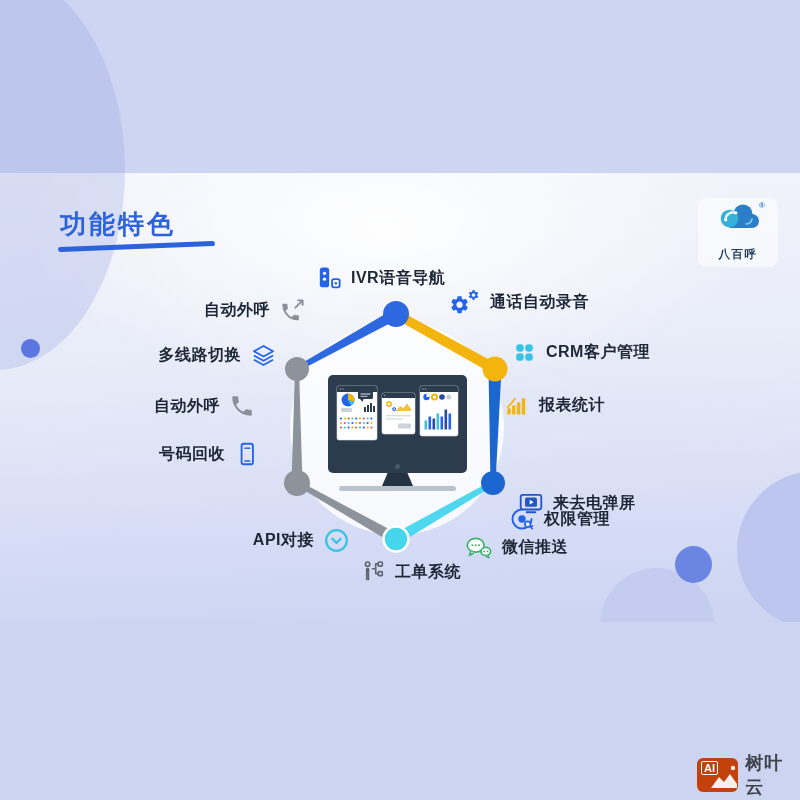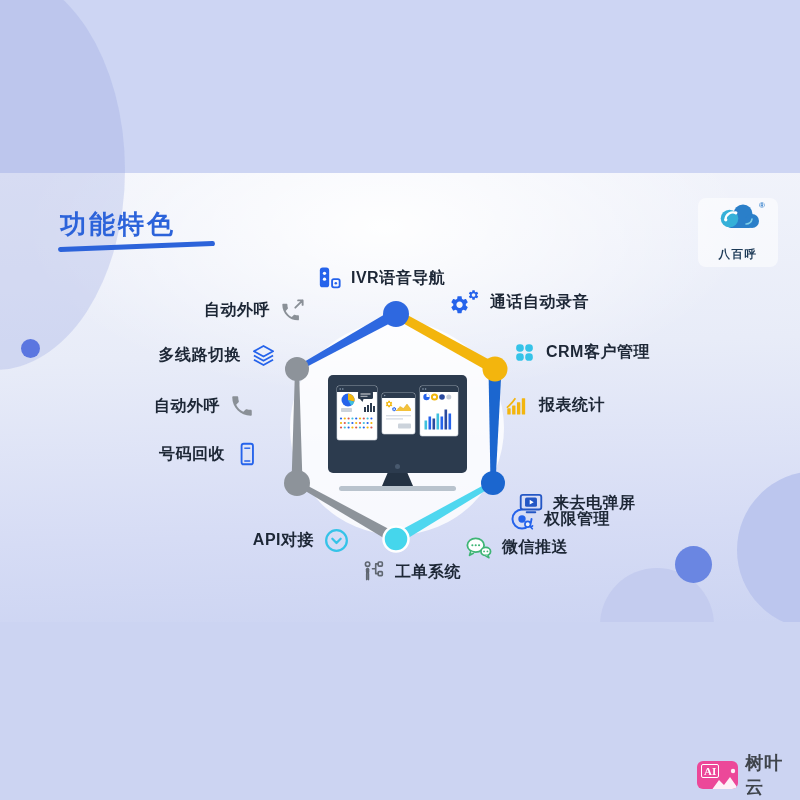--- a/index.html
+++ b/index.html
@@ -39,21 +39,21 @@
   .mcam{position:absolute;left:67px;top:4px;width:5px;height:5px;border-radius:50%;background:#48596e;}
   .mneck{position:absolute;left:54px;top:98px;width:31px;height:13px;background:#243243;
     clip-path:polygon(18% 0,82% 0,100% 100%,0 100%);}
   .mbase{position:absolute;left:11px;top:111px;width:117px;height:5px;background:#b9c3cd;border-radius:2.5px;}
   
   .feat{position:absolute;display:flex;align-items:center;gap:9px;z-index:6;white-space:nowrap;}
   .feat .flabel{font-size:16px;font-weight:bold;color:#1d2736;letter-spacing:0.5px;}
   .ficon{display:flex;align-items:center;justify-content:center;}
   
   .wm{position:absolute;left:697px;top:751px;display:flex;align-items:center;gap:7px;z-index:10;}
-  .wm-box{position:relative;width:43px;height:28px;background:#ec4899;border-radius:6px;overflow:hidden;font-family:Liberation Serif, serif;}
+  .wm-box{position:relative;width:43px;height:34px;background:#c2410c;border-radius:6px;overflow:hidden;}
   .wm-ai{position:absolute;left:4px;top:3px;color:#fff;font-weight:bold;font-size:11px;line-height:12px;
     border:1.5px solid #fff;border-radius:2px;padding:0 2px;}
   .wm-text{font-size:18px;font-weight:bold;color:#3f444b;letter-spacing:1px;}
   .defs-svg{position:absolute;width:0;height:0;}
 </style>
 </head>
 <body>
 
 <svg class="defs-svg" aria-hidden="true">
   <defs>

